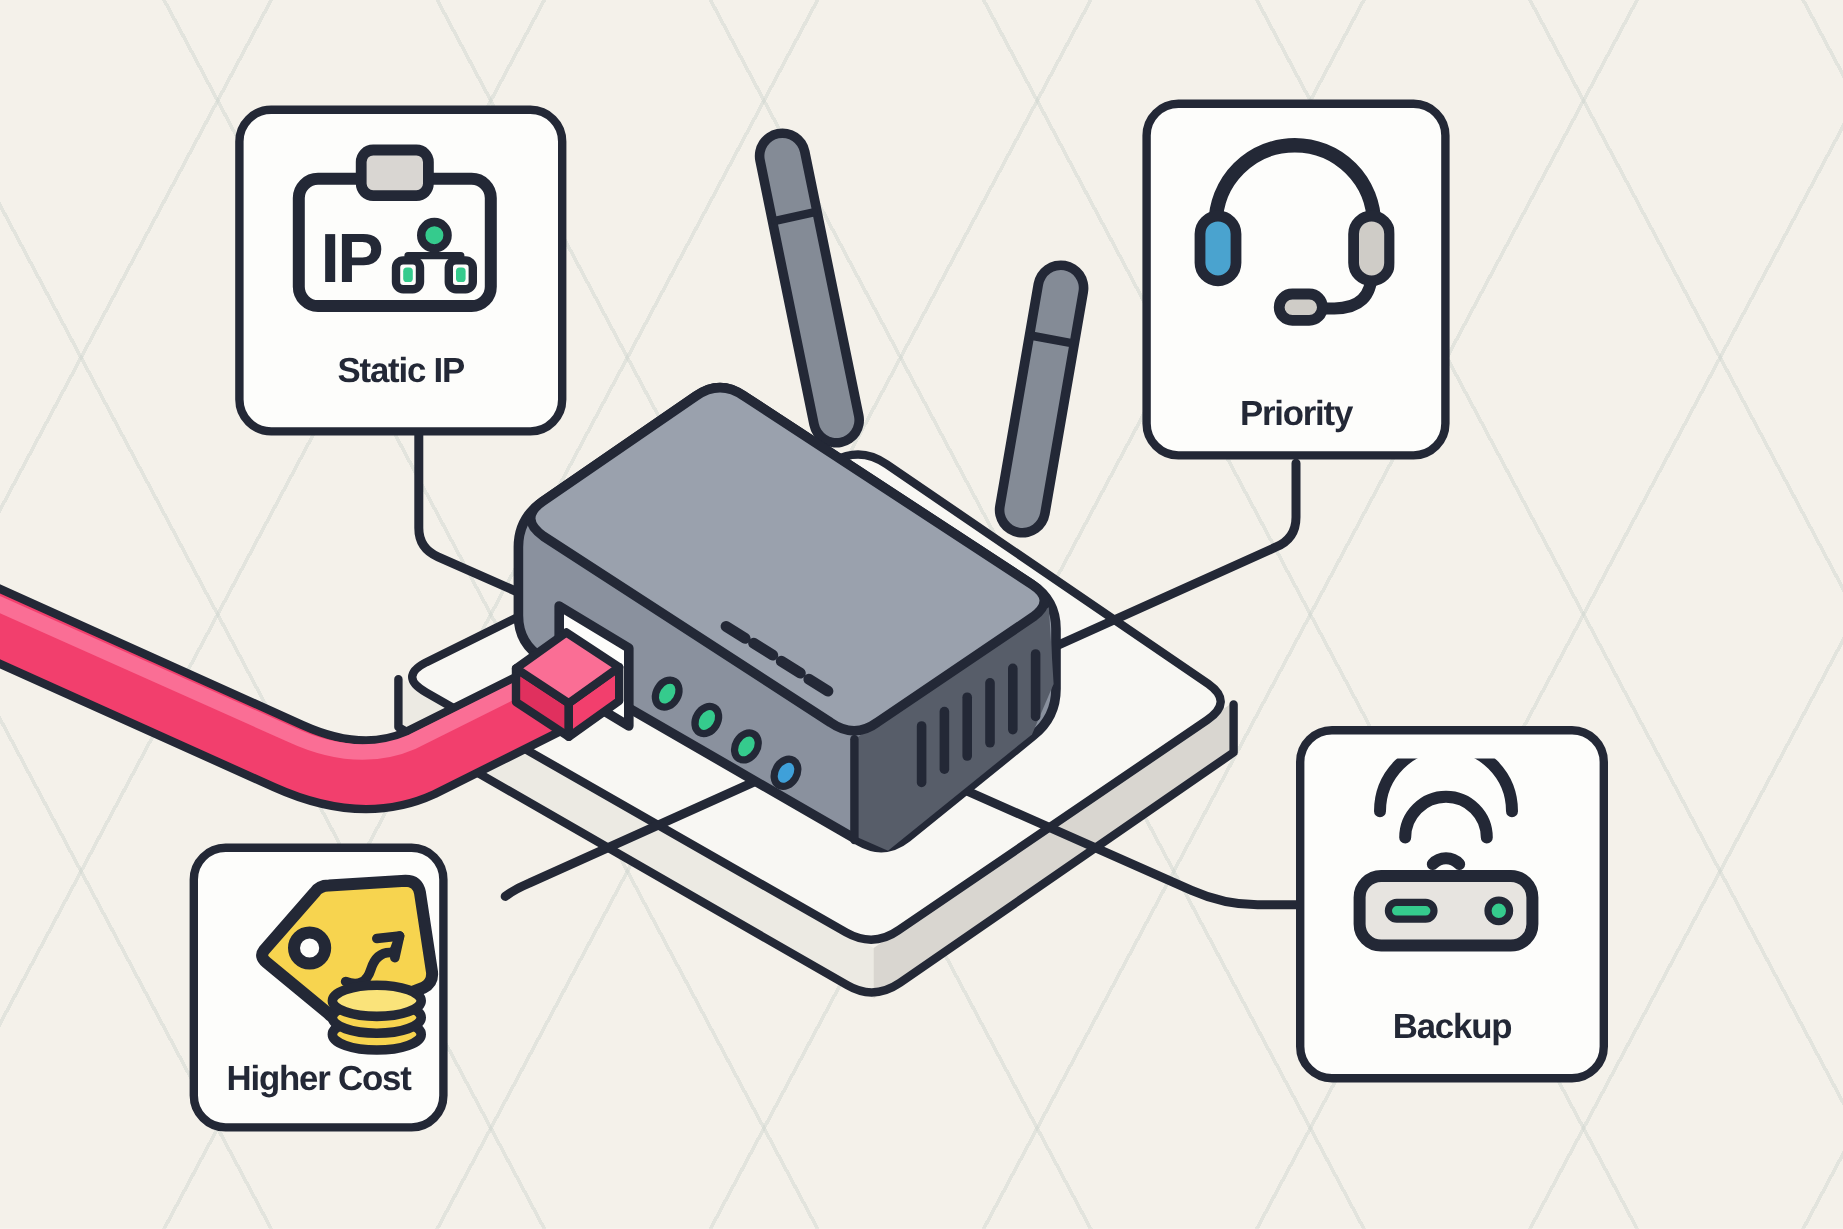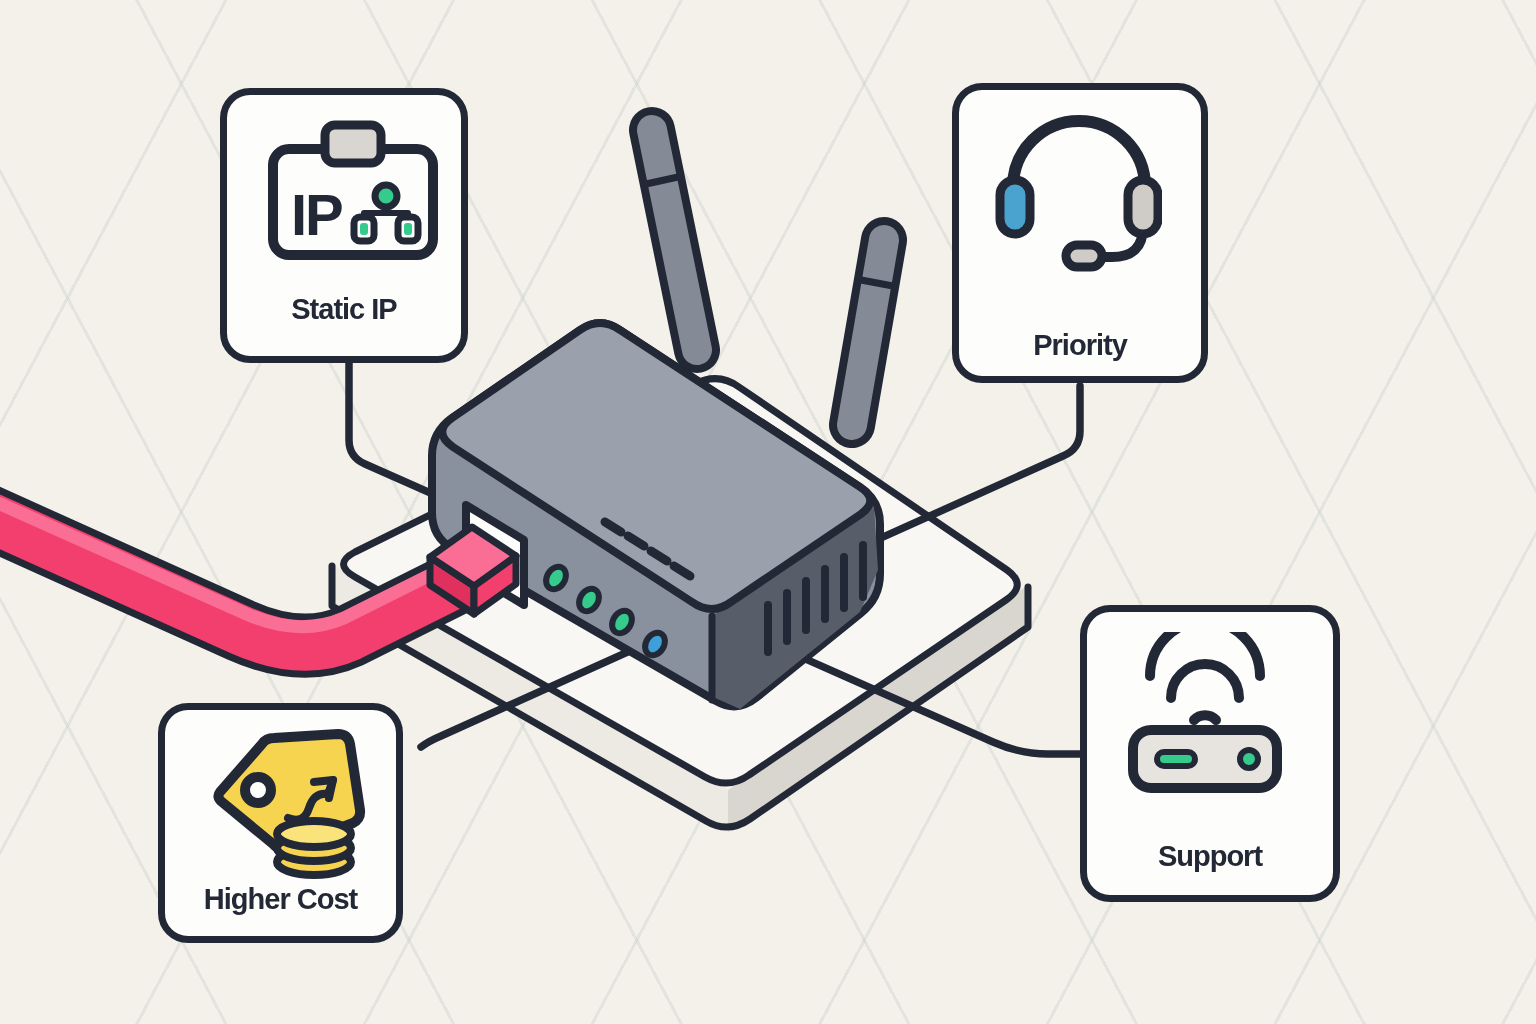--- a/index.html
+++ b/index.html
@@ -122,21 +122,21 @@
       <path class="s-pink nf rc" stroke-width="50" d="M -22 512 L 240 630 Q 302 658 350 636 L 470 576"></path>
       <path class="s-pinkl nf rc" stroke-width="13" d="M -22 494 L 242 612 Q 298 638 344 618 L 452 564"></path>
       <g class="st rc" stroke-width="7">
         <path class="f-pinkd" d="M 430 557 L 474 586 L 474 614 L 430 585 Z"></path>
         <path class="f-pink" d="M 474 586 L 516 556 L 516 584 L 474 614 Z"></path>
         <path class="f-pinkl" d="M 430 557 L 472 527 L 516 556 L 474 586 Z"></path>
       </g>
     </g>
   </svg>
 
-  <div class="callout" style="left:220px;top:88px;width:248px;height:275px;padding-left:45px;">
+  <div class="callout" style="left:196px;top:88px;width:276px;height:275px;padding-left:45px;">
     <svg class="icon" style="left:36px;top:18px;" width="180" height="150" viewBox="0 0 180 150">
       <rect class="f-white st rc" x="10" y="36" width="160" height="106" rx="16" stroke-width="10"></rect>
       <rect class="f-tab st rc" x="62" y="12" width="56" height="38" rx="10" stroke-width="9"></rect>
       <text class="badge-ip-text" x="28" y="122">IP</text>
       <g>
         <path class="st nf rc" stroke-width="6" d="M 123 94 L 123 100 M 101 100 L 145 100 M 101 100 L 101 106 M 145 100 L 145 106"></path>
         <circle class="f-green st" cx="123" cy="83" r="11" stroke-width="7"></circle>
         <rect class="f-white st rc" x="91" y="104" width="20" height="24" rx="6" stroke-width="7"></rect>
         <rect class="f-white st rc" x="135" y="104" width="20" height="24" rx="6" stroke-width="7"></rect>
         <rect class="f-green" x="97" y="110" width="8" height="12" rx="3"></rect>
@@ -152,21 +152,21 @@
       <path class="st nf rc" stroke-width="10" d="M 151 114 Q 151 144 120 144 L 108 144"></path>
       <rect class="f-ear  st rc" x="8" y="67" width="30" height="54" rx="15" stroke-width="9"></rect>
       <rect class="f-gray st rc" x="136" y="67" width="30" height="54" rx="15" stroke-width="9"></rect>
       <rect class="f-gray st rc" x="74" y="132" width="36" height="22" rx="11" stroke-width="9"></rect>
     </svg>
     <div class="label" style="bottom:14px;">
       <div>Priority</div>
     </div>
   </div>
 
-  <div class="callout" style="left:158px;top:703px;width:245px;height:240px;">
+  <div class="callout" style="left:158px;top:703px;width:215px;height:240px;">
     <svg class="icon" style="left:43px;top:12px;" width="180" height="160" viewBox="0 0 180 160">
       <path class="f-yellow st rc" stroke-width="10" d="M 12 70 L 54 22 Q 58 16 66 16 L 130 12 Q 140 12 142 22 L 152 88 Q 153 97 145 101 L 80 126 Q 71 129 65 122 L 14 80 Q 8 75 12 70 Z"></path>
       <circle class="f-white st" cx="50" cy="68" r="13" stroke-width="10"></circle>
       <path class="st nf rc" stroke-width="8" d="M 80 96 Q 96 102 101 86 Q 106 70 120 72 L 125 58"></path>
       <path class="st nf rc" stroke-width="8" d="M 125 58 L 106 60 M 125 58 L 121 76"></path>
       <g>
         <ellipse class="f-yellow st" cx="106" cy="140" rx="37" ry="13" stroke-width="8"></ellipse>
         <ellipse class="f-yellow st" cx="106" cy="126" rx="37" ry="13" stroke-width="8"></ellipse>
         <ellipse class="f-yellowl st" cx="106" cy="112" rx="37" ry="13" stroke-width="8"></ellipse>
       </g>
@@ -179,17 +179,17 @@
       <g class="st nf rc">
         <path stroke-width="10" d="M 25 44 A 52 52 0 0 1 135 44"></path>
         <path stroke-width="10" d="M 46 66 A 32 32 0 0 1 114 66"></path>
         <path stroke-width="10" d="M 69 88 A 15 15 0 0 1 91 88"></path>
       </g>
       <rect class="f-modem st rc" x="8" y="98" width="144" height="58" rx="18" stroke-width="10"></rect>
       <rect class="f-green st rc" x="32" y="120" width="38" height="14" rx="7" stroke-width="6"></rect>
       <circle class="f-green st" cx="124" cy="127" r="9" stroke-width="6"></circle>
     </svg>
     <div class="label" style="bottom:22px;">
-      <div>Support</div>
+      <div>Backup</div>
     </div>
   </div>
 
 </div>
 
 </body></html>

